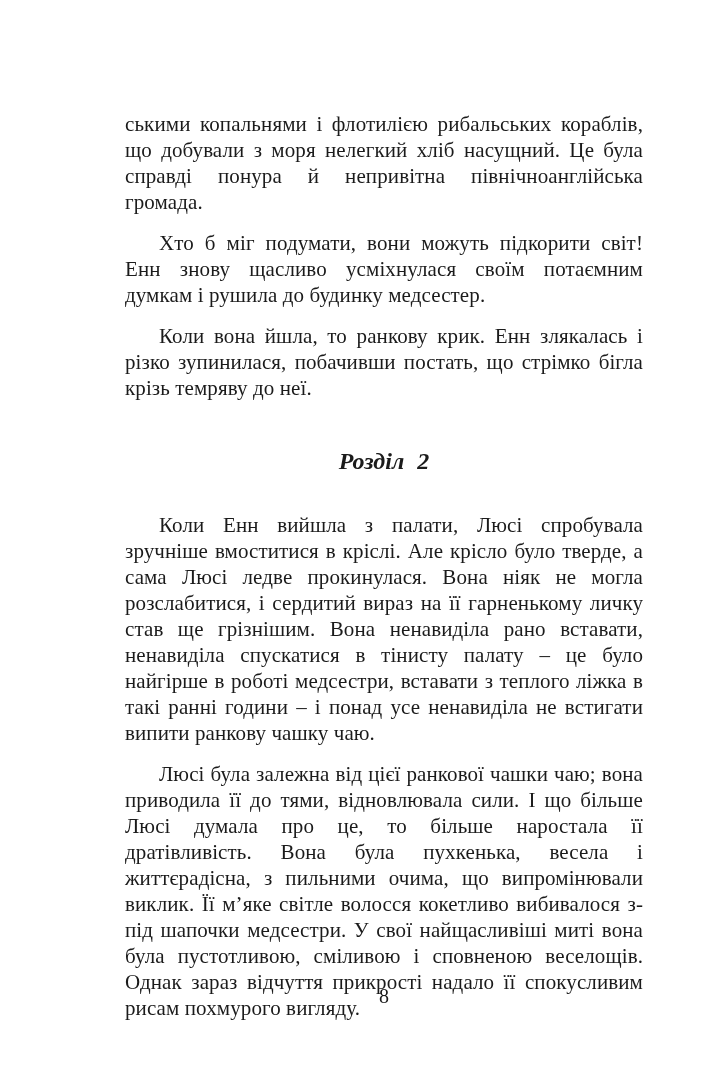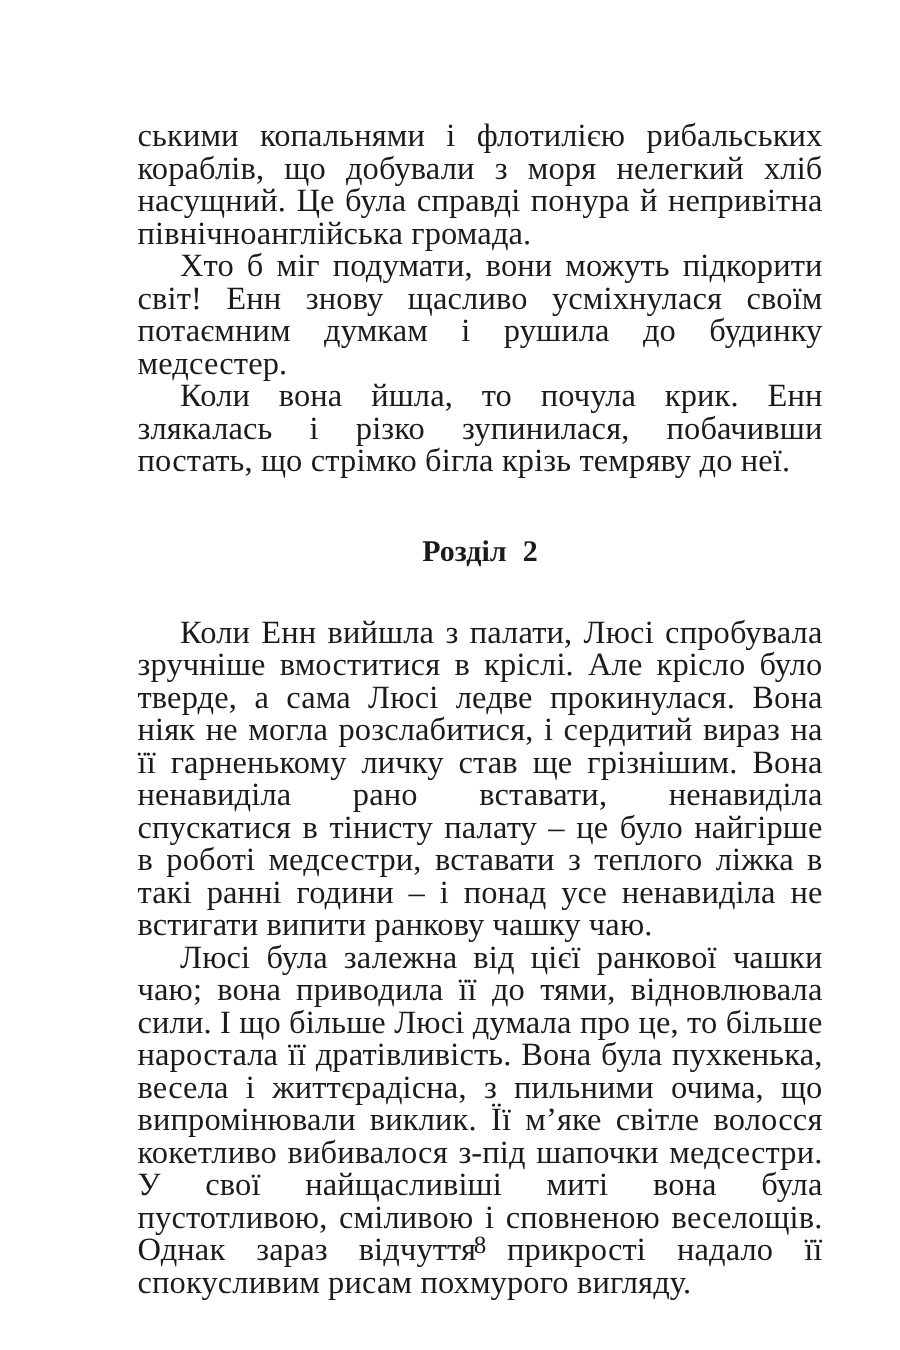--- a/index.html
+++ b/index.html
@@ -15,36 +15,37 @@
     color: #1b1b1b;
     overflow: hidden;
   }
   .book-page {
     position: absolute;
     left: 110px;
     top: 96px;
     width: 548px;
   }
   .para {
-    margin: 0;
-    font-size: 26px;
+    margin: 15px;
+    font-size: 21px;
     line-height: 26px;
     text-align: justify;
     letter-spacing: 0.1px;
   }
   .para.indent {
     text-indent: 34px;
   }
   .chapter-heading {
     margin-top: 45px;
     margin-bottom: 36px;
     text-align: center;
     font-weight: bold;
     font-size: 24px;
     line-height: 30px;
+    font-style: italic;
   }
   .chapter-heading .chapter-number {
     margin-left: 13px;
   }
   .page-number {
     position: absolute;
     left: 110px;
     top: 984px;
     width: 548px;
     text-align: center;
@@ -55,21 +56,21 @@
 </head>
 <body>
 
 <div class="book-page">
 
   <p class="para">ськими копальнями і флотилією рибальських кораблів, що добували з моря нелегкий хліб насущний. Це була справді понура й непривітна північноанглійська громада.</p>
 
 
   <p class="para indent">Хто б міг подумати, вони можуть підкорити світ! Енн знову щасливо усміхнулася своїм потаємним думкам і рушила до будинку медсестер.</p>
 
-  <p class="para indent">Коли вона йшла, то почула крик. Енн злякалась і різко зупинилася, побачивши постать, що стрімко бігла крізь темряву до неї.</p>
+  <p class="para indent">Коли вона йшла, то ранкову крик. Енн злякалась і різко зупинилася, побачивши постать, що стрімко бігла крізь темряву до неї.</p>
 
   <div class="chapter-heading">
     <span>Розділ</span><span class="chapter-number">2</span>
   </div>
 
   <p class="para indent">Коли Енн вийшла з палати, Люсі спробувала зручніше вмоститися в кріслі. Але крісло було тверде, а сама Люсі ледве прокинулася. Вона ніяк не могла розслабитися, і сердитий вираз на її гарненькому личку став ще грізнішим. Вона ненавиділа рано вставати, ненавиділа спускатися в тінисту палату – це було найгірше в роботі медсестри, вставати з теплого ліжка в такі ранні години – і понад усе ненавиділа не встигати випити ранкову чашку чаю.</p>
 
   <p class="para indent">Люсі була залежна від цієї ранкової чашки чаю; вона приводила її до тями, відновлювала сили. І що більше Люсі думала про це, то більше наростала її дратівливість. Вона була пухкенька, весела і життєрадісна, з пильними очима, що випромінювали виклик. Її м’яке світле волосся кокетливо вибивалося з-під шапочки медсестри. У свої найщасливіші миті вона була пустотливою, сміливою і сповненою веселощів. Однак зараз відчуття прикрості надало її спокусливим рисам похмурого вигляду.</p>
 
 </div>

